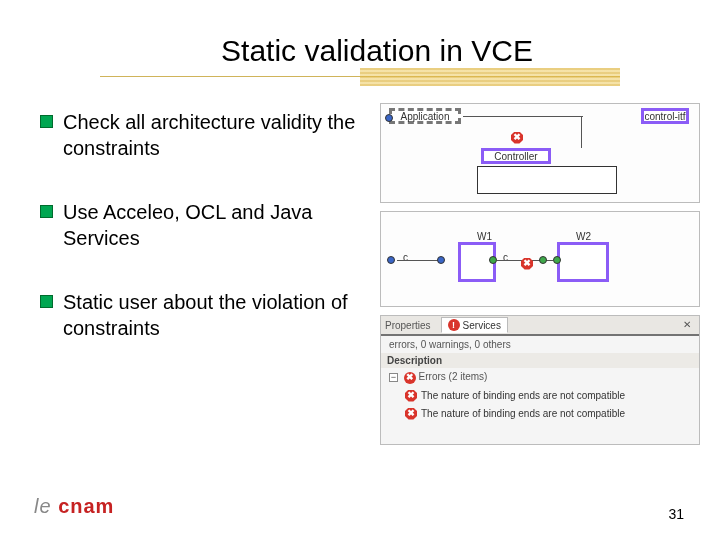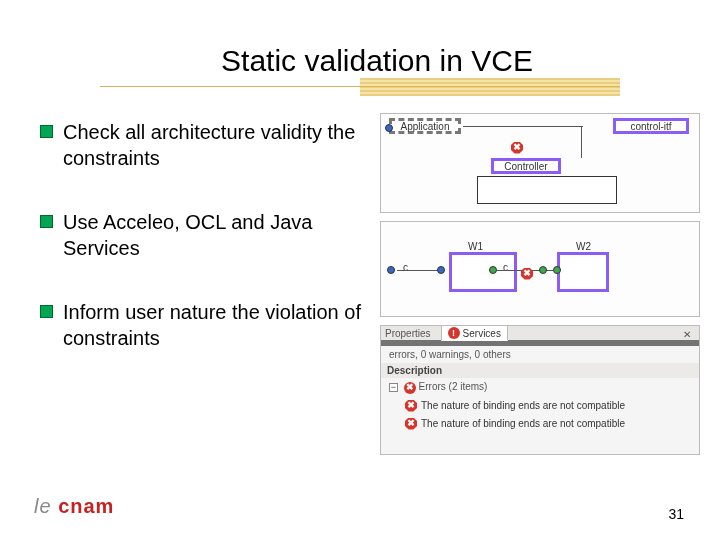--- a/index.html
+++ b/index.html
@@ -14,21 +14,21 @@
   .slide {
     width: 100%;
     height: 100%;
     position: relative;
   }
   .title {
     text-align: center;
     font-size: 30px;
     font-weight: normal;
     color: #000;
-    padding-top: 44px;
+    padding-top: 34px;
     padding-bottom: 8px;
     margin-left: 34px;
   }
   .title-underline {
     width: 520px;
     margin: 0 auto 4px;
     position: relative;
   }
   .title-underline .thin {
     height: 1px;
@@ -144,21 +144,21 @@
   }
   .err-icon.stop {
     border-radius: 2px;
     clip-path: polygon(30% 0, 70% 0, 100% 30%, 100% 70%, 70% 100%, 30% 100%, 0 70%, 0 30%);
   }
   .tabbar {
     display: flex;
     align-items: center;
     height: 20px;
     background: #e9e7e3;
-    border-bottom: 6px solid #737373;
+    border-bottom: 2px solid #737373;
     padding: 0 4px;
     gap: 10px;
     font-size: 10px;
     color: #555;
   }
   .tab-active {
     background: #fff;
     border: 1px solid #bbb;
     border-bottom: 1px solid #fff;
     padding: 1px 6px;
@@ -246,49 +246,49 @@
       <div class="bullet">
         <span class="marker"></span>
         <span>Check all architecture validity the constraints</span>
       </div>
       <div class="bullet">
         <span class="marker"></span>
         <span>Use Acceleo, OCL and Java Services</span>
       </div>
       <div class="bullet">
         <span class="marker"></span>
-        <span>Inform user nature the violation of constraints</span>
+        <span>Static user about the violation of constraints</span>
       </div>
     </div>
 
     <div class="diagrams">
 
       <div class="diagram-top">
         <div class="box" style="left:8px; top:4px; width:72px; height:16px; border-color:#777; border-style:dashed;">
           <span>Application</span>
         </div>
-        <div class="box" style="right:10px; top:4px; width:76px; height:16px;">
+        <div class="box" style="right:10px; top:4px; width:48px; height:16px;">
           <span>control-itf</span>
         </div>
         <div class="line" style="left:82px; top:12px; width:120px;"></div>
         <div style="position:absolute; left:130px; top:22px;"><span class="err-icon stop">✖</span></div>
         <div class="vline" style="left:200px; top:12px; height:32px;"></div>
-        <div class="box" style="left:100px; top:44px; width:70px; height:16px;margin-left:10px;">
+        <div class="box" style="left:100px; top:44px; width:70px; height:16px;">
           <span>Controller</span>
         </div>
         <div class="connector" style="left:96px; top:62px; width:140px; height:28px;"></div>
         <div class="port blue" style="left:4px; top:10px;"></div>
       </div>
 
       <div class="diagram-mid">
         <div class="port blue" style="left:6px; top:44px;"></div>
         <span style="position:absolute; left:22px; top:40px; font-family:Arial; font-size:10px; color:#333;">c</span>
         <div class="line" style="left:16px; top:48px; width:44px;"></div>
 
-        <div class="box" style="left:68px; top:30px; width:68px; height:40px;">
+        <div class="box" style="left:77px; top:30px; width:38px; height:40px;">
           <span style="position:absolute; top:-14px; left:16px;">W1</span>
         </div>
         <div class="port blue" style="left:56px; top:44px;"></div>
         <div class="port green" style="left:108px; top:44px;"></div>
 
         <span style="position:absolute; left:122px; top:40px; font-family:Arial; font-size:10px; color:#333;">c</span>
         <div class="line" style="left:116px; top:48px; width:56px;"></div>
         <div style="position:absolute; left:140px; top:40px;"><span class="err-icon stop">✖</span></div>
 
         <div class="box" style="left:176px; top:30px; width:52px; height:40px;">

